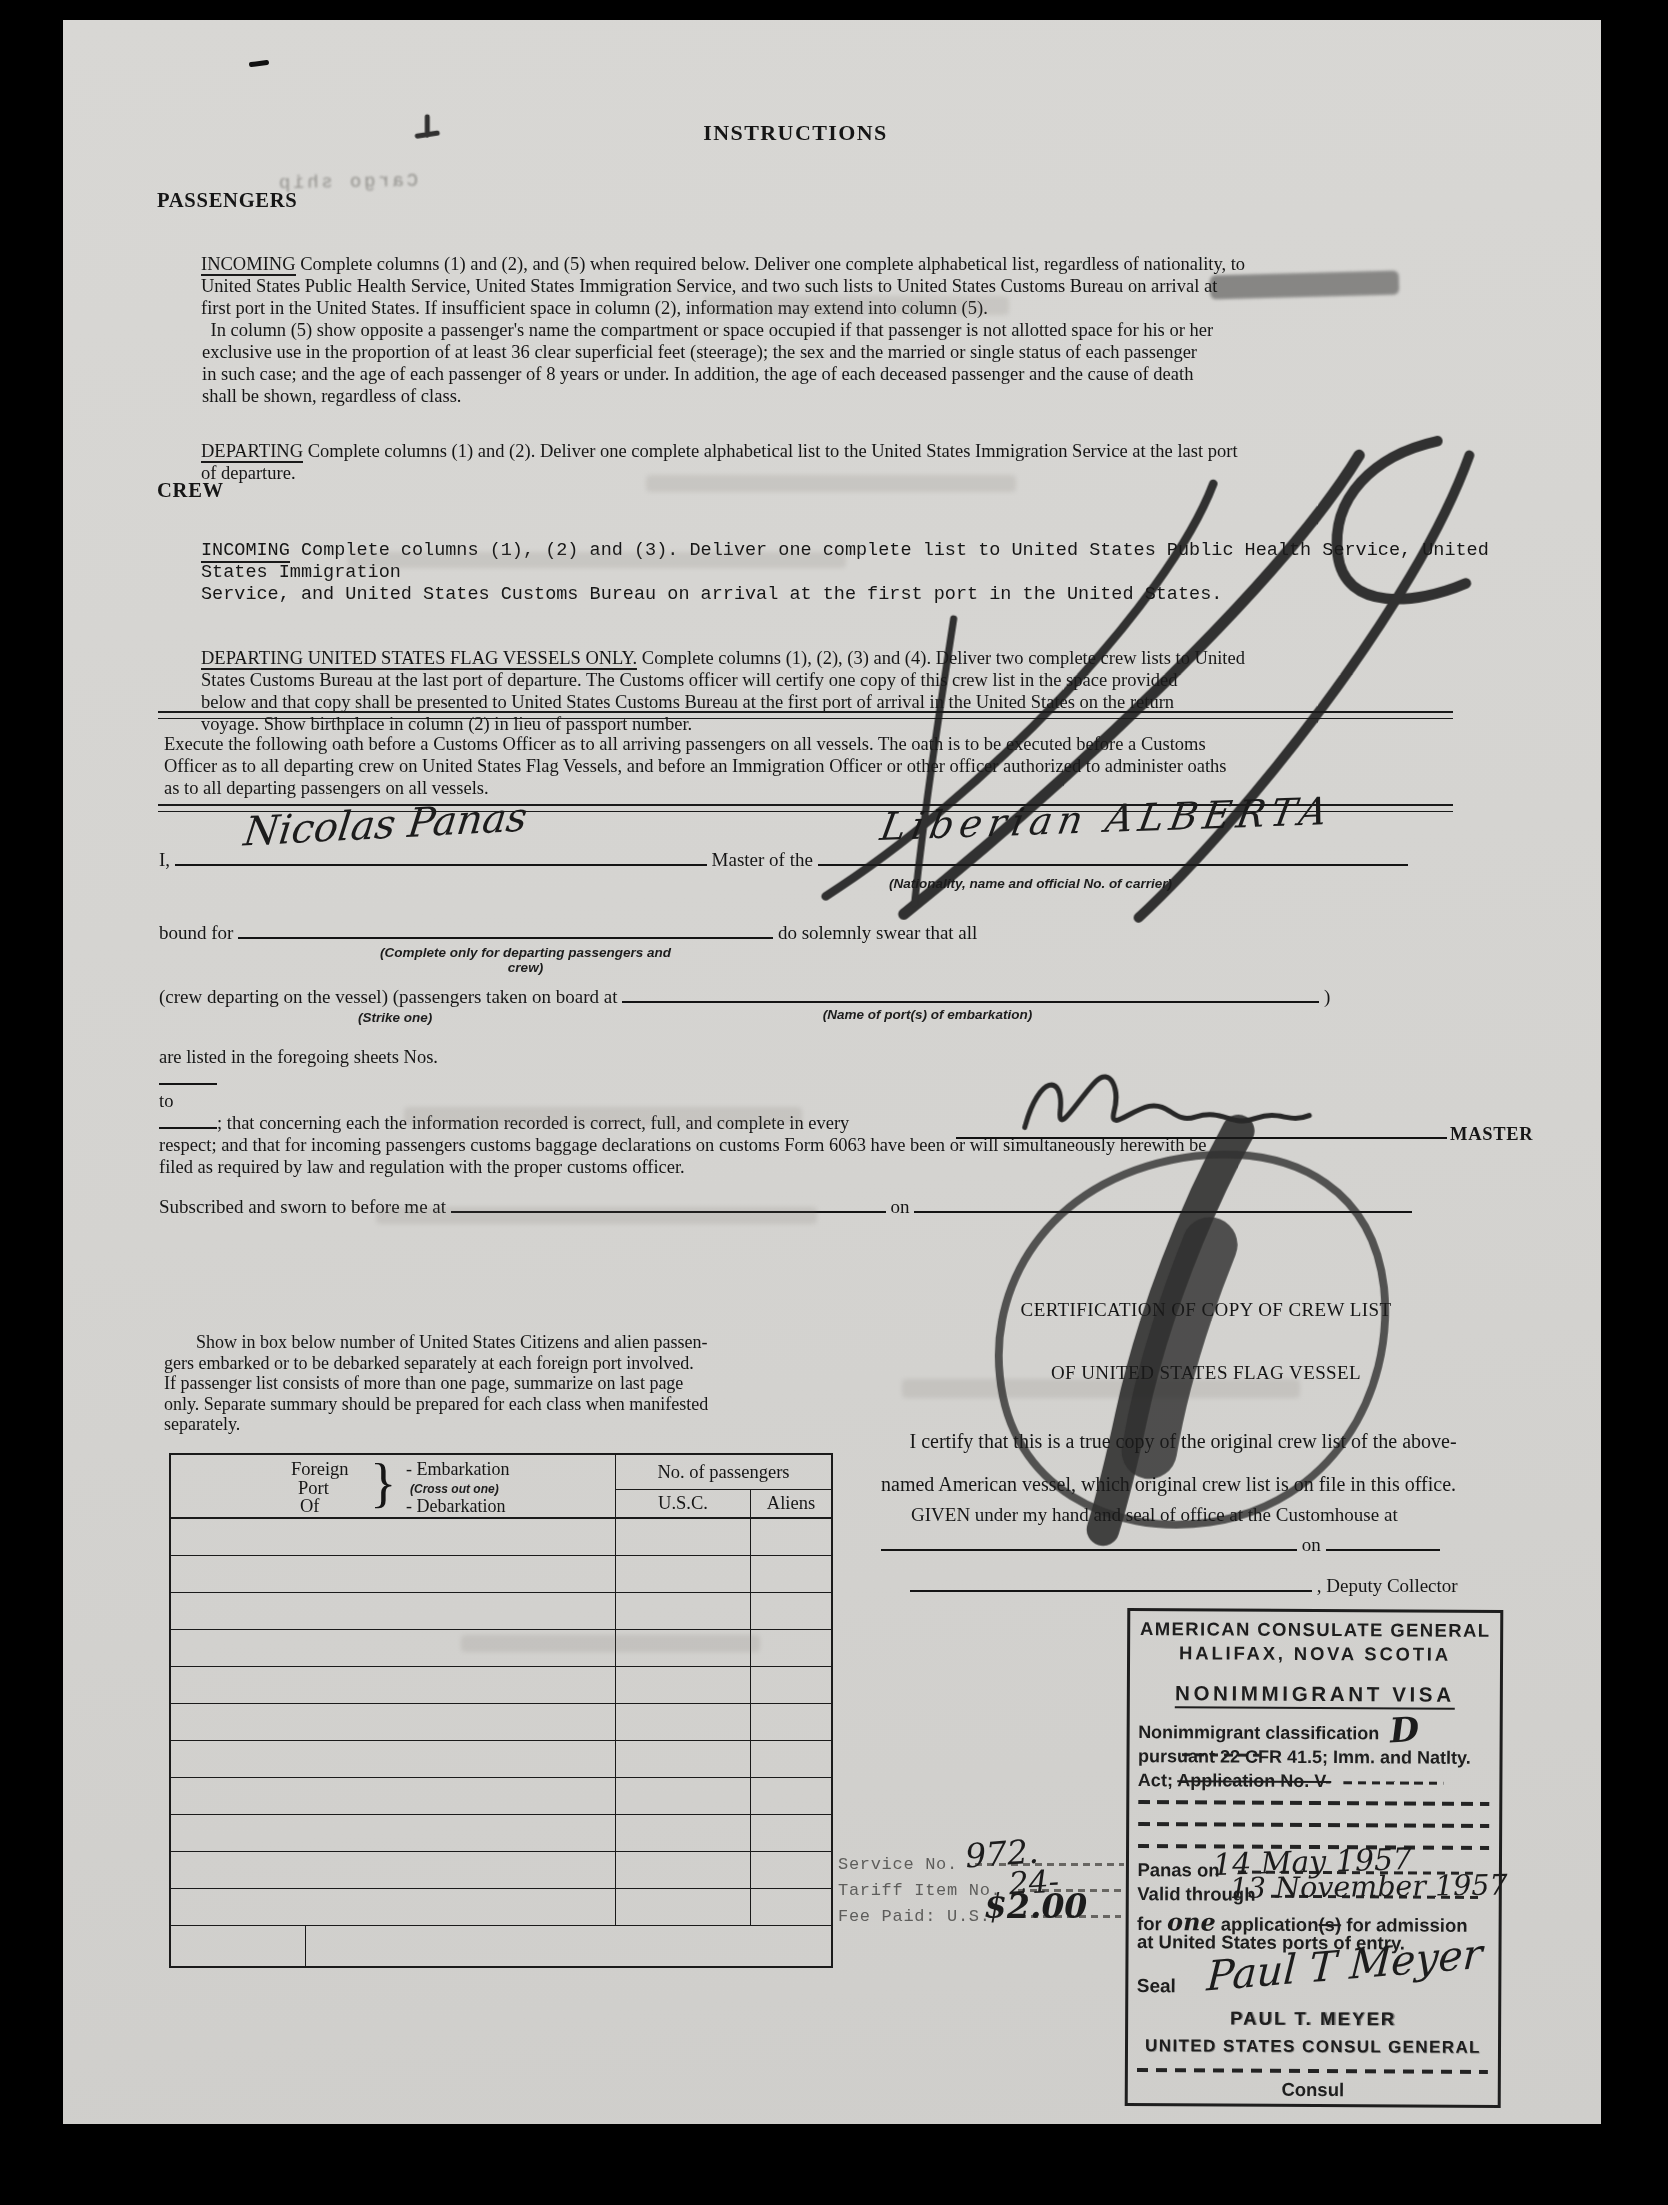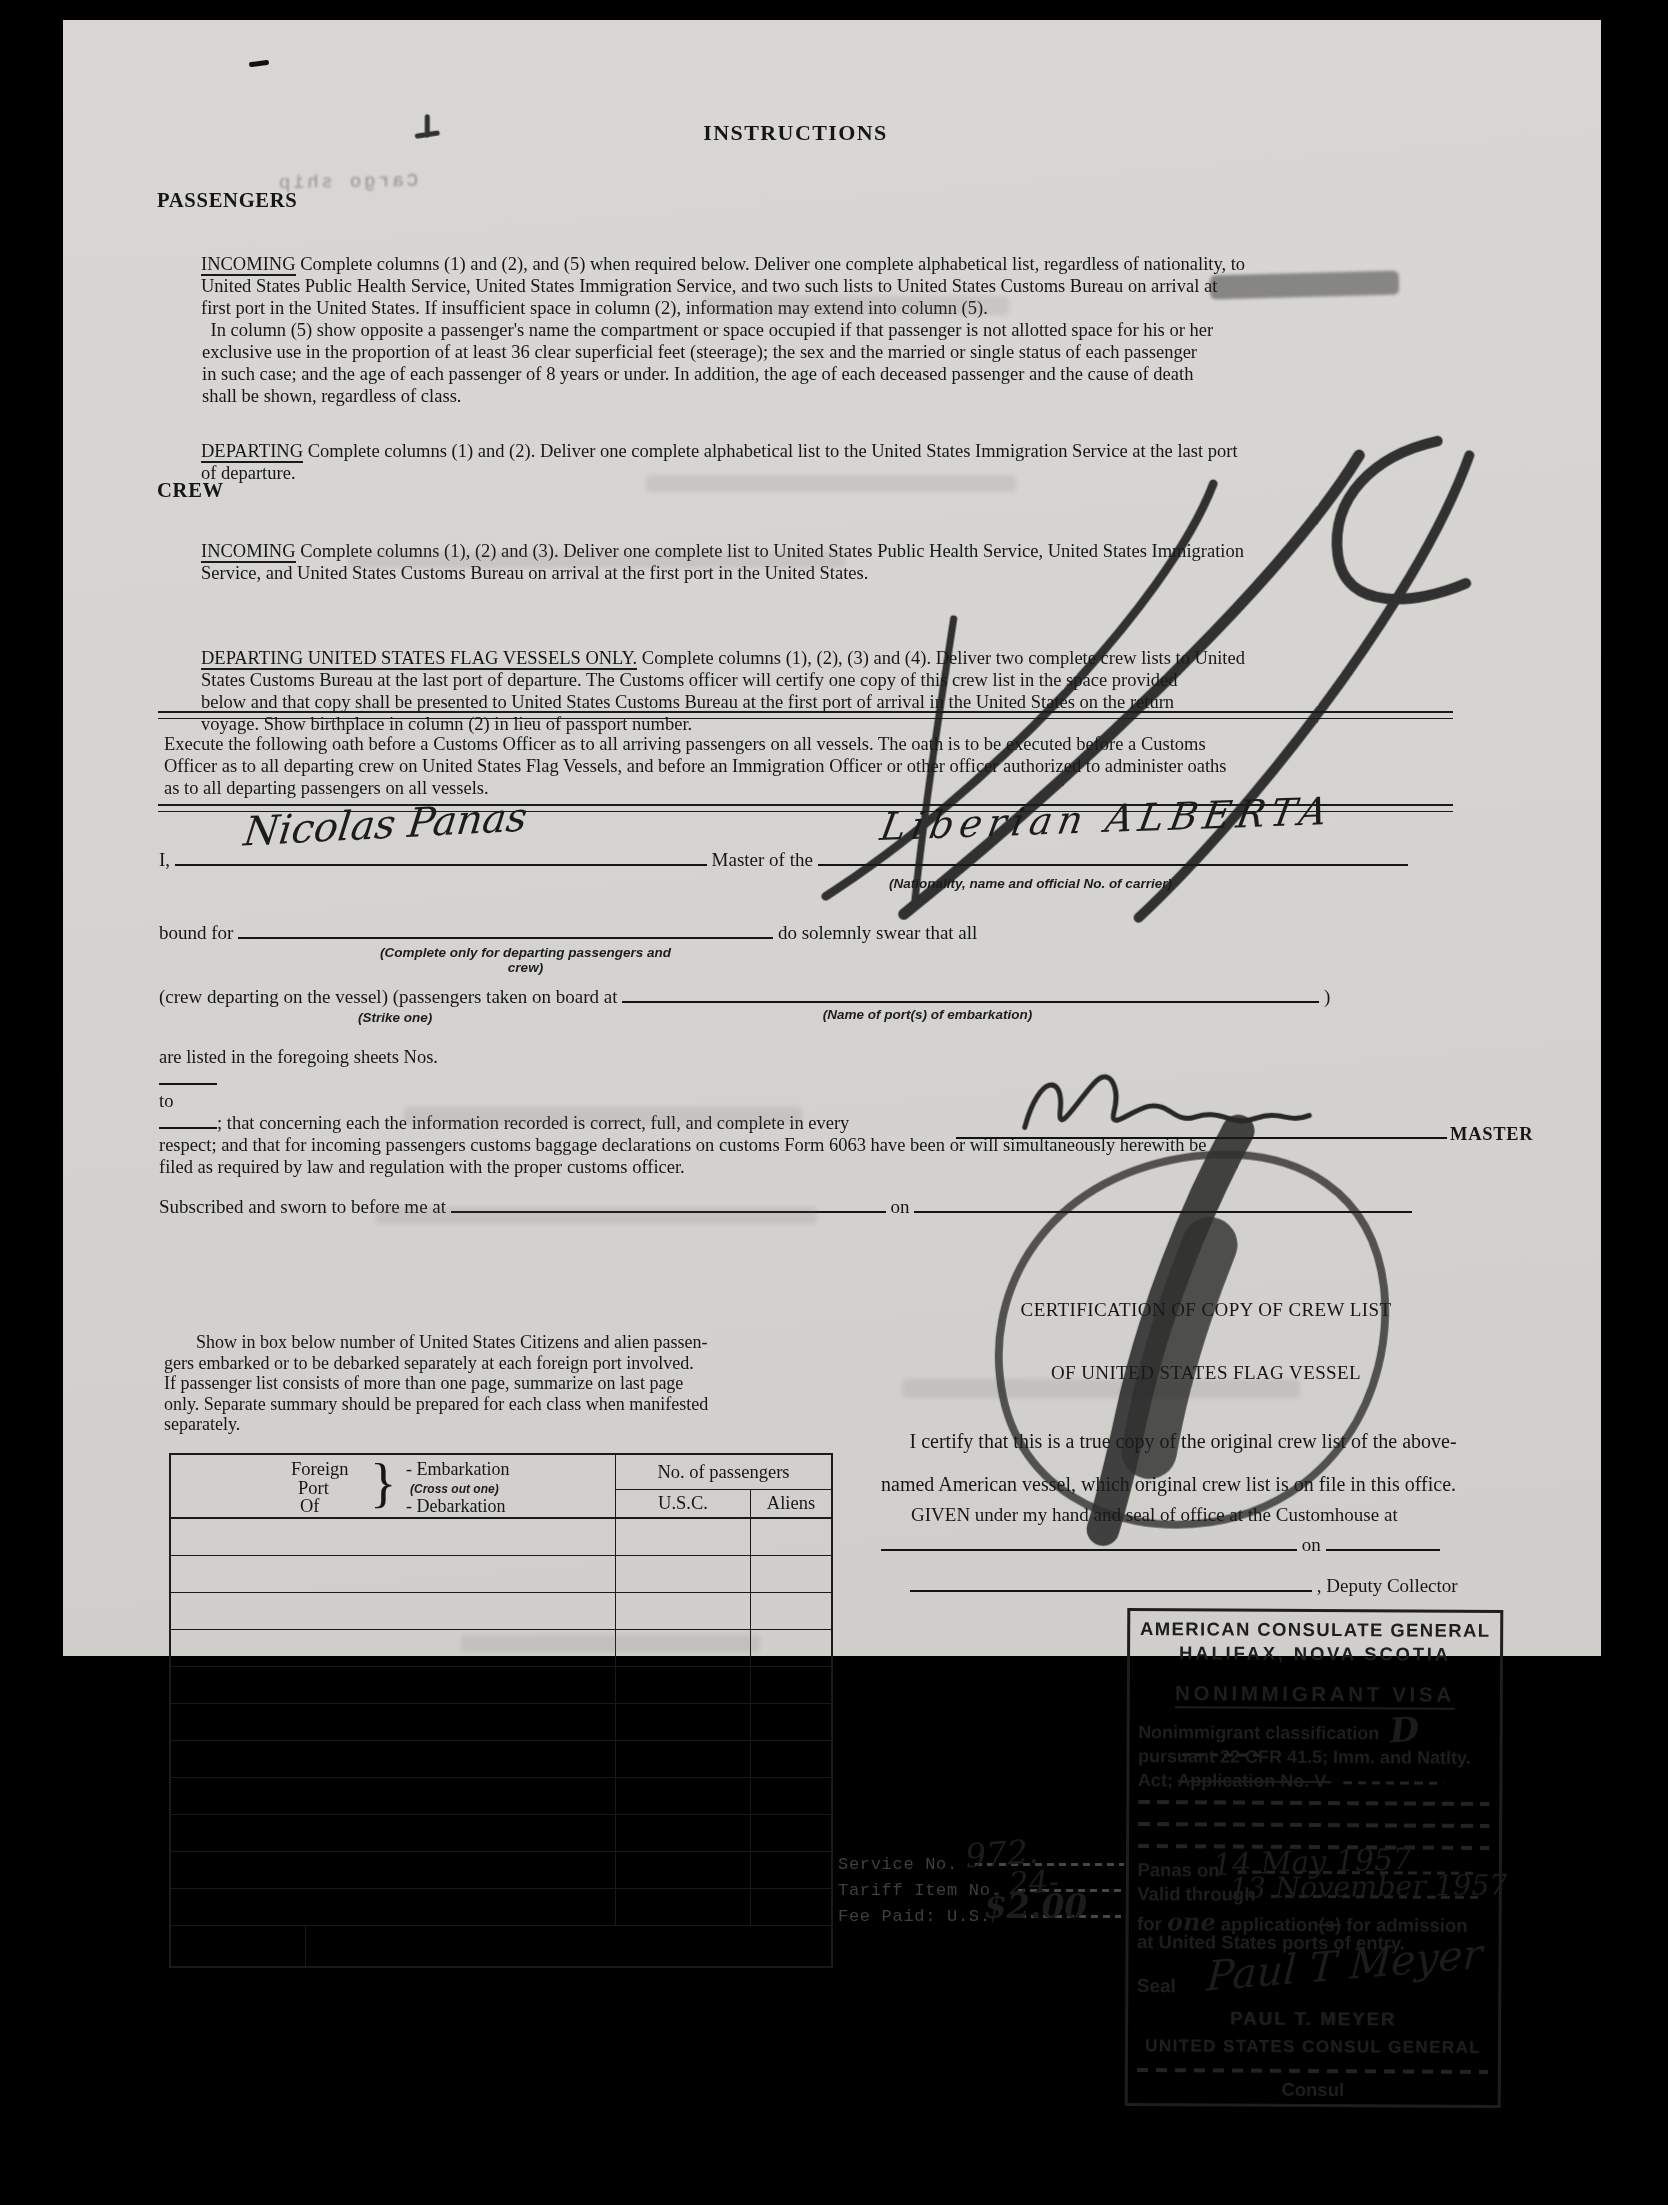--- a/index.html
+++ b/index.html
@@ -1,18 +1,18 @@
 <!DOCTYPE html>
 <html style="font-size:11.4px"><head>
 <meta charset="utf-8">
 <style>
   html,body{margin:0;padding:0;background:#000;}
   #page{position:relative;width:1668px;height:2205px;background:#000;overflow:hidden;
         font-family:"Liberation Serif",serif;color:#161616;}
-  .paper{position:absolute;left:63px;top:20px;width:1538px;height:1636px;
+  .paper{position:absolute;left:63px;top:20px;width:1538px;height:2104px;
          background:linear-gradient(175deg,#d8d7d4 0%,#d4d3d0 55%,#cfcecb 100%);}
   .abs{position:absolute;}
   .title{font-weight:bold;font-size:22px;letter-spacing:1.4px;}
   .h1{font-weight:bold;font-size:20.6px;letter-spacing:0.7px;}
   .para{font-size:18.5px;line-height:22px;white-space:pre-line;}
   .hangpara{padding-left:0;text-indent:-37px;}
   .ul{border-bottom:2.1px solid #1a1a1a;padding-bottom:0;}
   .cap{font-family:"Liberation Sans",sans-serif;font-weight:bold;font-style:italic;
        font-size:13.5px;color:#1d1d1d;}
   .blank{display:inline-block;border-bottom:2.1px solid #141414;height:18.5px;}
@@ -89,21 +89,21 @@
 in such case; and the age of each passenger of 8 years or under.  In addition, the age of each deceased passenger and the cause of death
 shall be shown, regardless of class.</div>
 
   <div class="abs para hangpara" style="left:138px;top:398px;width:1352px;">
     <span class="ul">DEPARTING</span><span>  Complete columns (1) and (2).  Deliver one complete alphabetical list to the United States Immigration Service at the last port
 of departure.</span>
   </div>
 
   <div class="abs h1" style="left:94px;top:459px;">CREW</div>
 
-  <div class="abs para hangpara" style="left:138px;top:498px;width:1352px;">
+  <div class="abs para hangpara" style="left:138px;top:498px;width:1352px;font-family:Liberation Mono, monospace;">
     <span class="ul">INCOMING</span><span>  Complete columns (1), (2) and (3).  Deliver one complete list to United States Public Health Service, United States Immigration
 Service, and United States Customs Bureau on arrival at the first port in the United States.</span>
   </div>
 
 
   <div class="abs para hangpara" style="left:138px;top:605px;width:1352px;">
     <span class="ul">DEPARTING UNITED STATES FLAG VESSELS ONLY.</span><span>  Complete columns (1), (2), (3) and (4).  Deliver two complete crew lists to United
 States Customs Bureau at the last port of departure.  The Customs officer will certify one copy of this crew list in the space provided
 below and that copy shall be presented to United States Customs Bureau at the first port of arrival in the United States on the return
 voyage.  Show birthplace in column (2) in lieu of passport number.</span>

